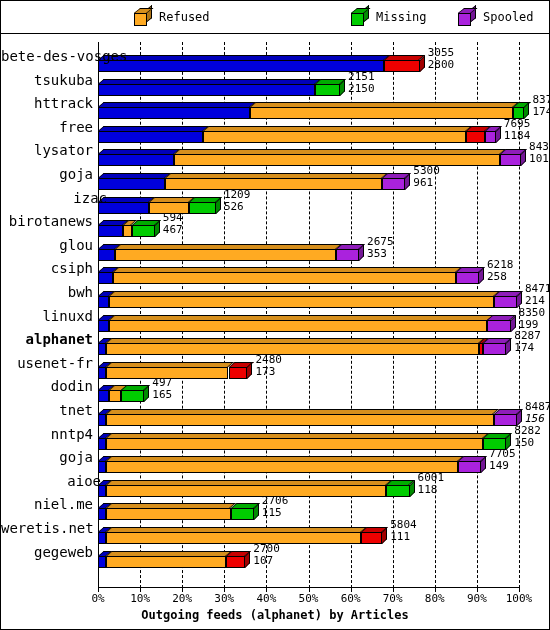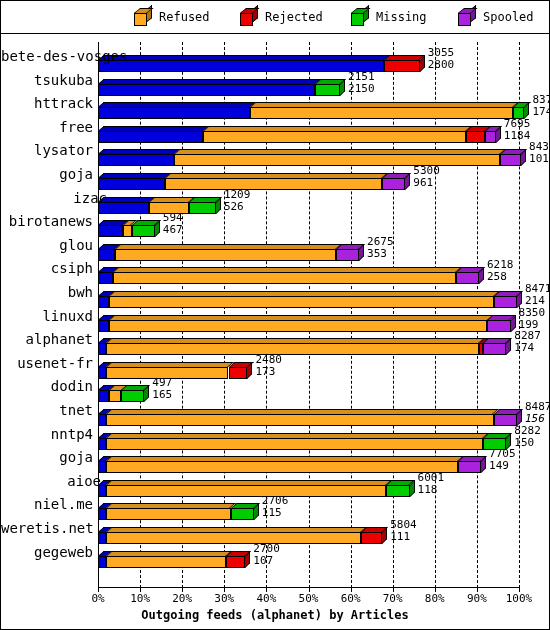--- a/index.html
+++ b/index.html
@@ -59,28 +59,20 @@
 <div id="frame">
 
   <div id="legend">
       <div class="lg-item" style="position: absolute; left: 133px;">
         <span class="lg-cube">
           <span class="sideq" style="background: rgb(173, 116, 23);"></span>
           <span class="topq" style="background: rgb(214, 143, 29);"></span>
           <span class="face" style="background: rgb(255, 170, 34);"></span>
         </span>
         <span class="lg-label">Refused</span>
-      </div>
-      <div class="lg-item" style="position: absolute; left: 239px;">
-        <span class="lg-cube">
-          <span class="sideq" style="background: rgb(162, 0, 0);"></span>
-          <span class="topq" style="background: rgb(200, 0, 0);"></span>
-          <span class="face" style="background: rgb(238, 0, 0);"></span>
-        </span>
-        <span class="lg-label">Rejected</span>
       </div>
       <div class="lg-item" style="position: absolute; left: 350px;">
         <span class="lg-cube">
           <span class="sideq" style="background: rgb(0, 139, 0);"></span>
           <span class="topq" style="background: rgb(0, 171, 0);"></span>
           <span class="face" style="background: rgb(0, 204, 0);"></span>
         </span>
         <span class="lg-label">Missing</span>
       </div>
       <div class="lg-item" style="position: absolute; left: 457px;">
@@ -335,21 +327,21 @@
       <div class="vlab" style="left: 366.02px; top: 213.8px;">353</div>
       <div class="ylabel" style="top: 229.4px; width: 92px; left: 0px;">csiph</div>
       <div class="vlab" style="left: 486.005px; top: 225.4px;">6218</div>
       <div class="vlab" style="left: 486.005px; top: 237.4px;">258</div>
       <div class="ylabel" style="top: 253px; width: 92px; left: 0px;">bwh</div>
       <div class="vlab" style="left: 523.895px; top: 249px;">8471</div>
       <div class="vlab" style="left: 523.895px; top: 261px;">214</div>
       <div class="ylabel" style="top: 276.6px; width: 92px; left: 0px;">linuxd</div>
       <div class="vlab" style="left: 517.58px; top: 272.6px;">8350</div>
       <div class="vlab" style="left: 517.58px; top: 284.6px;">199</div>
-      <div class="ylabel" style="top: 300.2px; width: 92px; left: 0px;">alphanet</div>
+      <div class="ylabel" style="top: 300.2px; width: 92px; left: 0px; font-weight: bold;">alphanet</div>
       <div class="vlab" style="left: 513.37px; top: 296.2px;">8287</div>
       <div class="vlab" style="left: 513.37px; top: 308.2px;">174</div>
       <div class="ylabel" style="top: 323.8px; width: 92px; left: 0px;">usenet-fr</div>
       <div class="vlab" style="left: 254.455px; top: 319.8px;">2480</div>
       <div class="vlab" style="left: 254.455px; top: 331.8px;">173</div>
       <div class="ylabel" style="top: 347.4px; width: 92px; left: 0px;">dodin</div>
       <div class="vlab" style="left: 151.31px; top: 343.4px;">497</div>
       <div class="vlab" style="left: 151.31px; top: 355.4px;">165</div>
       <div class="ylabel" style="top: 371px; width: 92px; left: 0px;">tnet</div>
       <div class="vlab" style="left: 523.895px; top: 367px;">8487</div>

